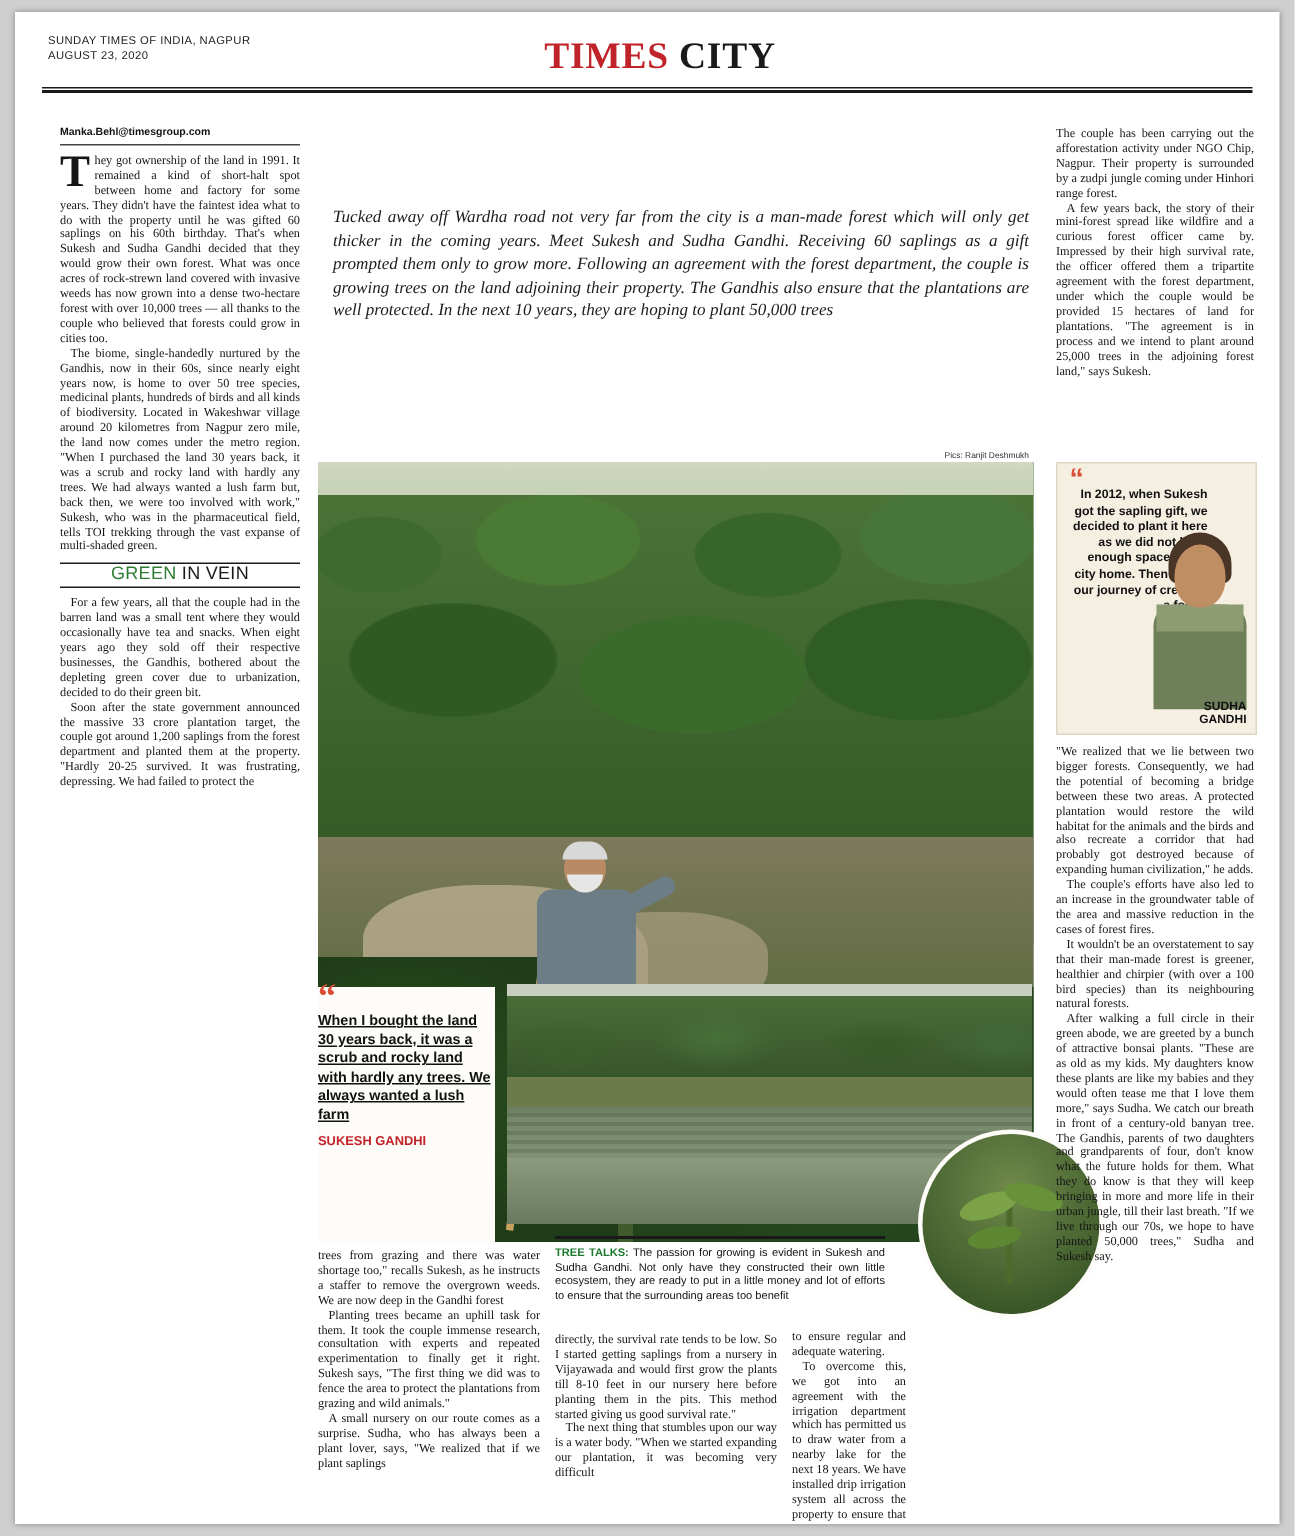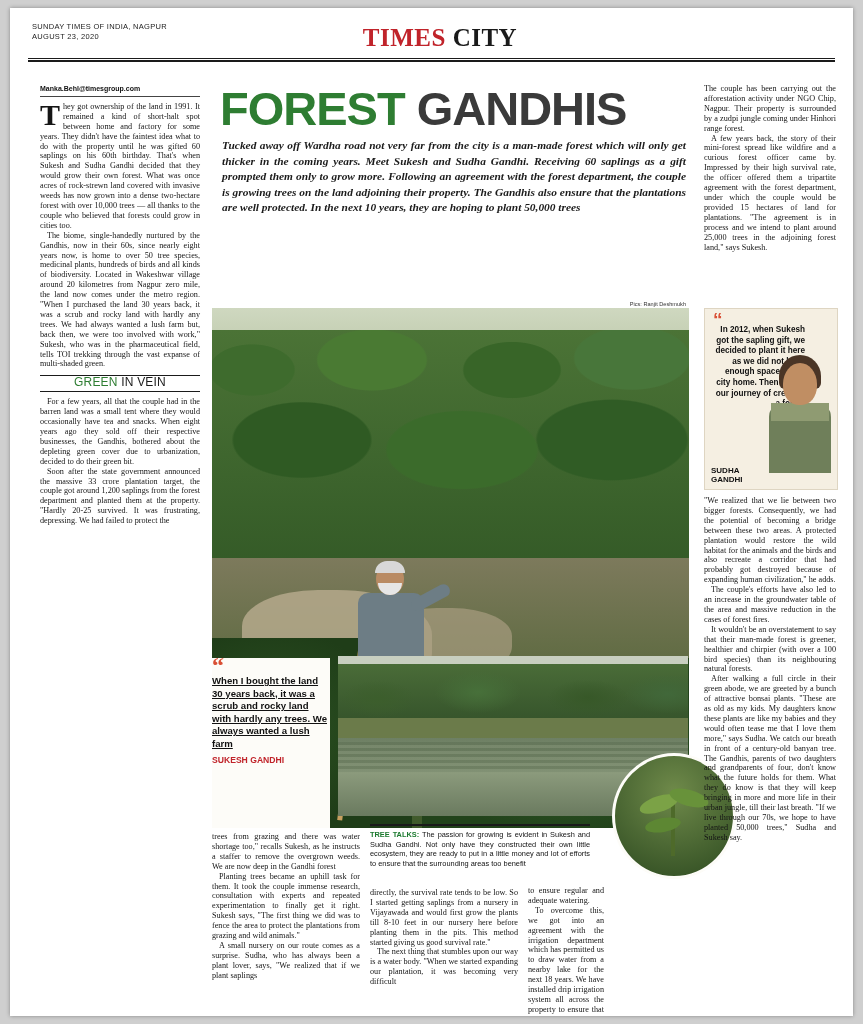--- a/index.html
+++ b/index.html
@@ -61,21 +61,21 @@
     font-family:"Liberation Sans", sans-serif;
     font-size:47px;font-weight:bold;letter-spacing:-1px;
     line-height:46px;
   }
   .headline .g1{color:#2e7d32;}
   .headline .g2{color:#3a3a3a;}
   .standfirst{
     position:absolute;left:212px;top:130px;width:464px;
     font-family:"Liberation Serif", serif;
     font-size:11.4px;line-height:15.6px;color:#1b1b1b;
-    font-style:italic;text-align:justify;font-weight:bold;
+    font-style:italic;text-align:justify;
   }
   .photocredit{
     position:absolute;left:560px;top:293px;width:116px;text-align:right;
     font-family:"Liberation Sans", sans-serif;font-size:5.6px;color:#333;
   }
   
   .mainphoto{
     position:absolute;left:202px;top:300px;width:477px;height:520px;
     overflow:hidden;background:#3d5a2b;
   }
@@ -174,21 +174,21 @@
   .pf-hair{position:absolute;left:12px;top:2px;width:42px;height:34px;border-radius:21px 21px 6px 6px;background:#4a3526;}
   .pf-body{position:absolute;left:2px;top:50px;width:62px;height:70px;background:#6f7f5a;border-radius:14px 14px 0 0;}
   .pf-scarf{position:absolute;left:4px;top:50px;width:58px;height:18px;background:#8f9b72;}
   .portquote{
     position:absolute;left:8px;top:6px;width:92px;
     font-family:"Liberation Sans", sans-serif;
     font-size:8.2px;line-height:10.6px;font-weight:bold;color:#111;text-align:right;
   }
   .portmark{font-size:19px;color:#d94f35;line-height:10px;font-weight:bold;text-align:left;}
   .portattr{
-    position:absolute;right:6px;bottom:5px;width:120px;text-align:left;
+    position:absolute;right:6px;bottom:5px;width:120px;text-align:right;
     font-family:"Liberation Sans", sans-serif;
     font-size:8px;font-weight:bold;color:#111;line-height:9px;
   }
   
   .subhead{
     font-family:"Liberation Sans", sans-serif;
     font-size:12px;font-weight:normal;letter-spacing:.2px;
     border-top:1.5px solid #1a1a1a;border-bottom:1.5px solid #1a1a1a;
     padding:2px 0 3px 0;margin:6px 0 5px 0;text-align:center;
   }
@@ -206,24 +206,20 @@
       <div>AUGUST 23, 2020</div>
     </div>
     <div class="mh-center">
       <span class="red">TIMES</span>
       <span class="blk">CITY</span>
     </div>
   </div>
   <div class="rule"></div>
   <div class="rule2"></div>
 
-  <div class="headline">
-    <span class="g1">FOREST</span>
-    <span class="g2">GANDHIS</span>
-  </div>
 
   <div class="standfirst">Tucked away off Wardha road not very far from the city is a man-made forest which will only get thicker in the coming years. Meet Sukesh and Sudha Gandhi. Receiving 60 saplings as a gift prompted them only to grow more. Following an agreement with the forest department, the couple is growing trees on the land adjoining their property. The Gandhis also ensure that the plantations are well protected. In the next 10 years, they are hoping to plant 50,000 trees</div>
   <div class="photocredit">Pics: Ranjit Deshmukh</div>
 
   <div class="col" style="left:30px;top:76px;width:160px;">
     <div class="byline">Manka.Behl@timesgroup.com</div>
     <p class="noind"><span class="dropcap">T</span><span>hey got ownership of the land in 1991. It remained a kind of short-halt spot between home and factory for some years. They didn't have the faintest idea what to do with the property until he was gifted 60 saplings on his 60th birthday. That's when Sukesh and Sudha Gandhi decided that they would grow their own forest. What was once acres of rock-strewn land covered with invasive weeds has now grown into a dense two-hectare forest with over 10,000 trees — all thanks to the couple who believed that forests could grow in cities too.</span></p>
     <p>The biome, single-handedly nurtured by the Gandhis, now in their 60s, since nearly eight years now, is home to over 50 tree species, medicinal plants, hundreds of birds and all kinds of biodiversity. Located in Wakeshwar village around 20 kilometres from Nagpur zero mile, the land now comes under the metro region. "When I purchased the land 30 years back, it was a scrub and rocky land with hardly any trees. We had always wanted a lush farm but, back then, we were too involved with work," Sukesh, who was in the pharmaceutical field, tells TOI trekking through the vast expanse of multi-shaded green.</p>
     <div class="subhead">
       <span class="gi">GREEN</span>

